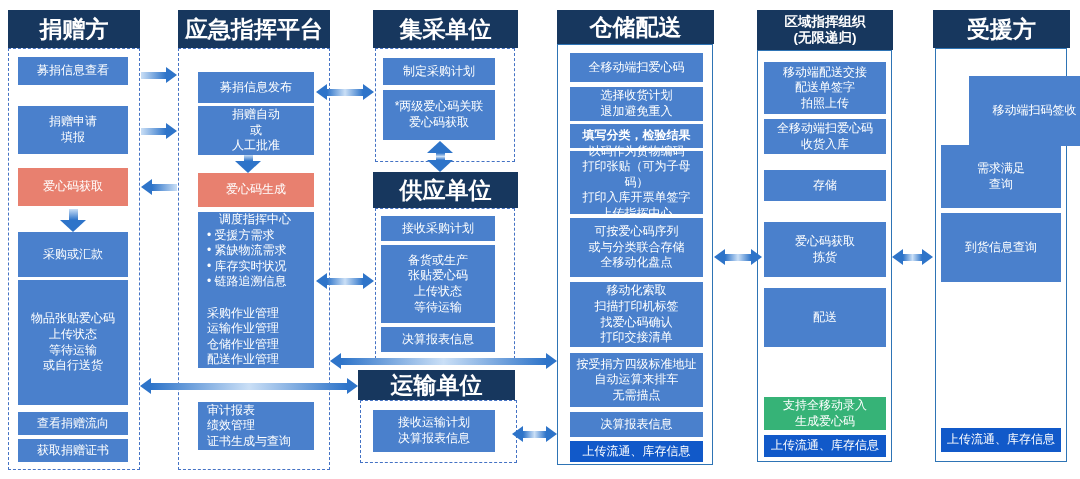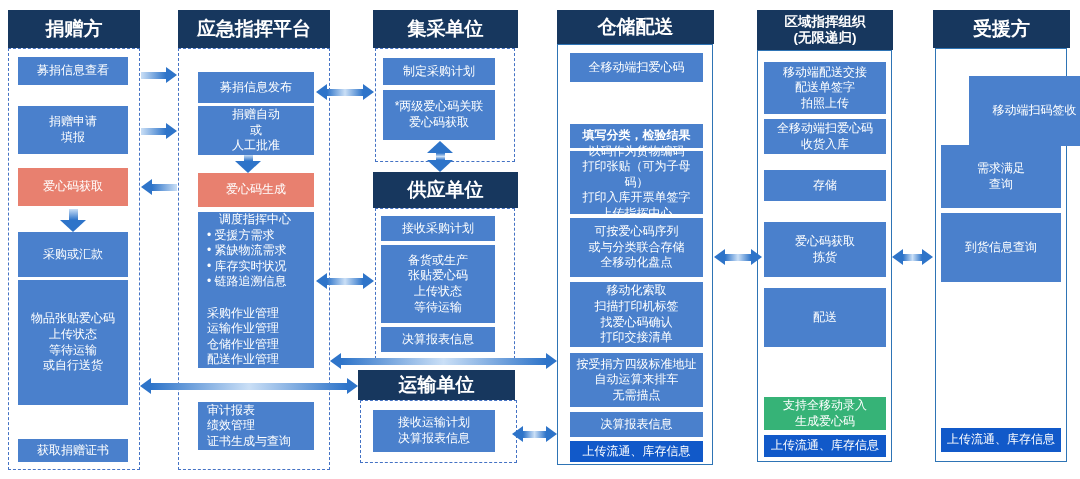--- a/index.html
+++ b/index.html
@@ -3,21 +3,21 @@
 <meta charset="utf-8">
 <style>
   :root{
     --navy:#17375E; --box-blue:#4A80CC; --box-salmon:#E8806F; --box-green:#36B377;
     --box-dark:#1159C9; --arrow:#2E74C9; --arrow-light:#CADFF6;
     --border-dashed:#4472C4; --border-solid:#2E74B5;
   }
   html,body{margin:0;padding:0;background:#fff;}
   #canvas{position:relative;width:1080px;height:479px;background:#fff;overflow:hidden;
     font-family:"Liberation Sans","DejaVu Sans",sans-serif;}
-  .hdr{position:absolute;background:var(--navy);color:#fff;font-weight:bold;font-size:19px;
+  .hdr{position:absolute;background:var(--navy);color:#fff;font-weight:bold;font-size:23px;
     display:flex;align-items:center;justify-content:center;text-align:center;white-space:pre-line;
     line-height:1.15;z-index:2;}
   .hdr.small{font-size:13.5px;}
   .colbody{position:absolute;z-index:0;}
   .dashed{border:1px dashed var(--border-dashed);}
   .solid{border:1.5px solid var(--border-solid);}
   .box{position:absolute;background:var(--box-blue);color:#fff;font-size:12px;line-height:1.3;
     display:flex;align-items:center;justify-content:center;text-align:center;white-space:pre-line;
     padding:1px 2px;box-sizing:border-box;z-index:2;}
   .box.salmon{background:var(--box-salmon);}
@@ -54,20 +54,21 @@
   <div class="colbody dashed" style="left:8px;top:48px;width:130px;height:420px;"></div>
   <div class="box" style="left:18px;top:57px;width:110px;height:28px;">募捐信息查看</div>
   <div class="box" style="left:18px;top:106px;width:110px;height:48px;">捐赠申请
 填报</div>
   <div class="box salmon" style="left:18px;top:168px;width:110px;height:38px;">爱心码获取</div>
   <div class="box" style="left:18px;top:232px;width:110px;height:45px;">采购或汇款</div>
   <div class="box" style="left:18px;top:280px;width:110px;height:125px;">物品张贴爱心码
 上传状态
 等待运输
 或自行送货</div>
+  <div class="box" style="left:18px;top:412px;width:110px;height:23px;">查看捐赠流向</div>
   <div class="box" style="left:18px;top:439px;width:110px;height:23px;">获取捐赠证书</div>
 
   <div class="hdr" style="left:178px;top:10px;width:152px;height:38px;">应急指挥平台</div>
   <div class="colbody dashed" style="left:178px;top:48px;width:150px;height:420px;"></div>
   <div class="box" style="left:198px;top:57px;width:116px;height:31px;margin-top:15px;">募捐信息发布</div>
   <div class="box" style="left:198px;top:106px;width:116px;height:49px;">捐赠自动
 或
 人工批准</div>
   <div class="box salmon" style="left:198px;top:173px;width:116px;height:34px;">爱心码生成</div>
   <div class="box ta-left" style="left:198px;top:212px;width:116px;height:156px;">　调度指挥中心
@@ -100,20 +101,22 @@
   <div class="box" style="left:381px;top:327px;width:114px;height:25px;">决算报表信息</div>
 
   <div class="hdr" style="left:358px;top:370px;width:157px;height:30px;">运输单位</div>
   <div class="colbody dashed" style="left:360px;top:400px;width:155px;height:61px;"></div>
   <div class="box" style="left:373px;top:410px;width:122px;height:42px;">接收运输计划
 决算报表信息</div>
 
   <div class="hdr" style="left:557px;top:10px;width:157px;height:34px;">仓储配送</div>
   <div class="colbody solid" style="left:557px;top:44px;width:154px;height:419px;"></div>
   <div class="box" style="left:570px;top:53px;width:133px;height:29px;">全移动端扫爱心码</div>
+  <div class="box" style="left:570px;top:87px;width:133px;height:34px;">选择收货计划
+退加避免重入</div>
   <div class="box bold" style="left:570px;top:124px;width:133px;height:24px;">填写分类，检验结果</div>
   <div class="box" style="left:570px;top:151px;width:133px;height:63px;">以码作为货物编码
 打印张贴（可为子母码）
 打印入库开票单签字
 上传指挥中心</div>
   <div class="box" style="left:570px;top:218px;width:133px;height:59px;">可按爱心码序列
 或与分类联合存储
 全移动化盘点</div>
   <div class="box" style="left:570px;top:282px;width:133px;height:65px;">移动化索取
 扫描打印机标签

